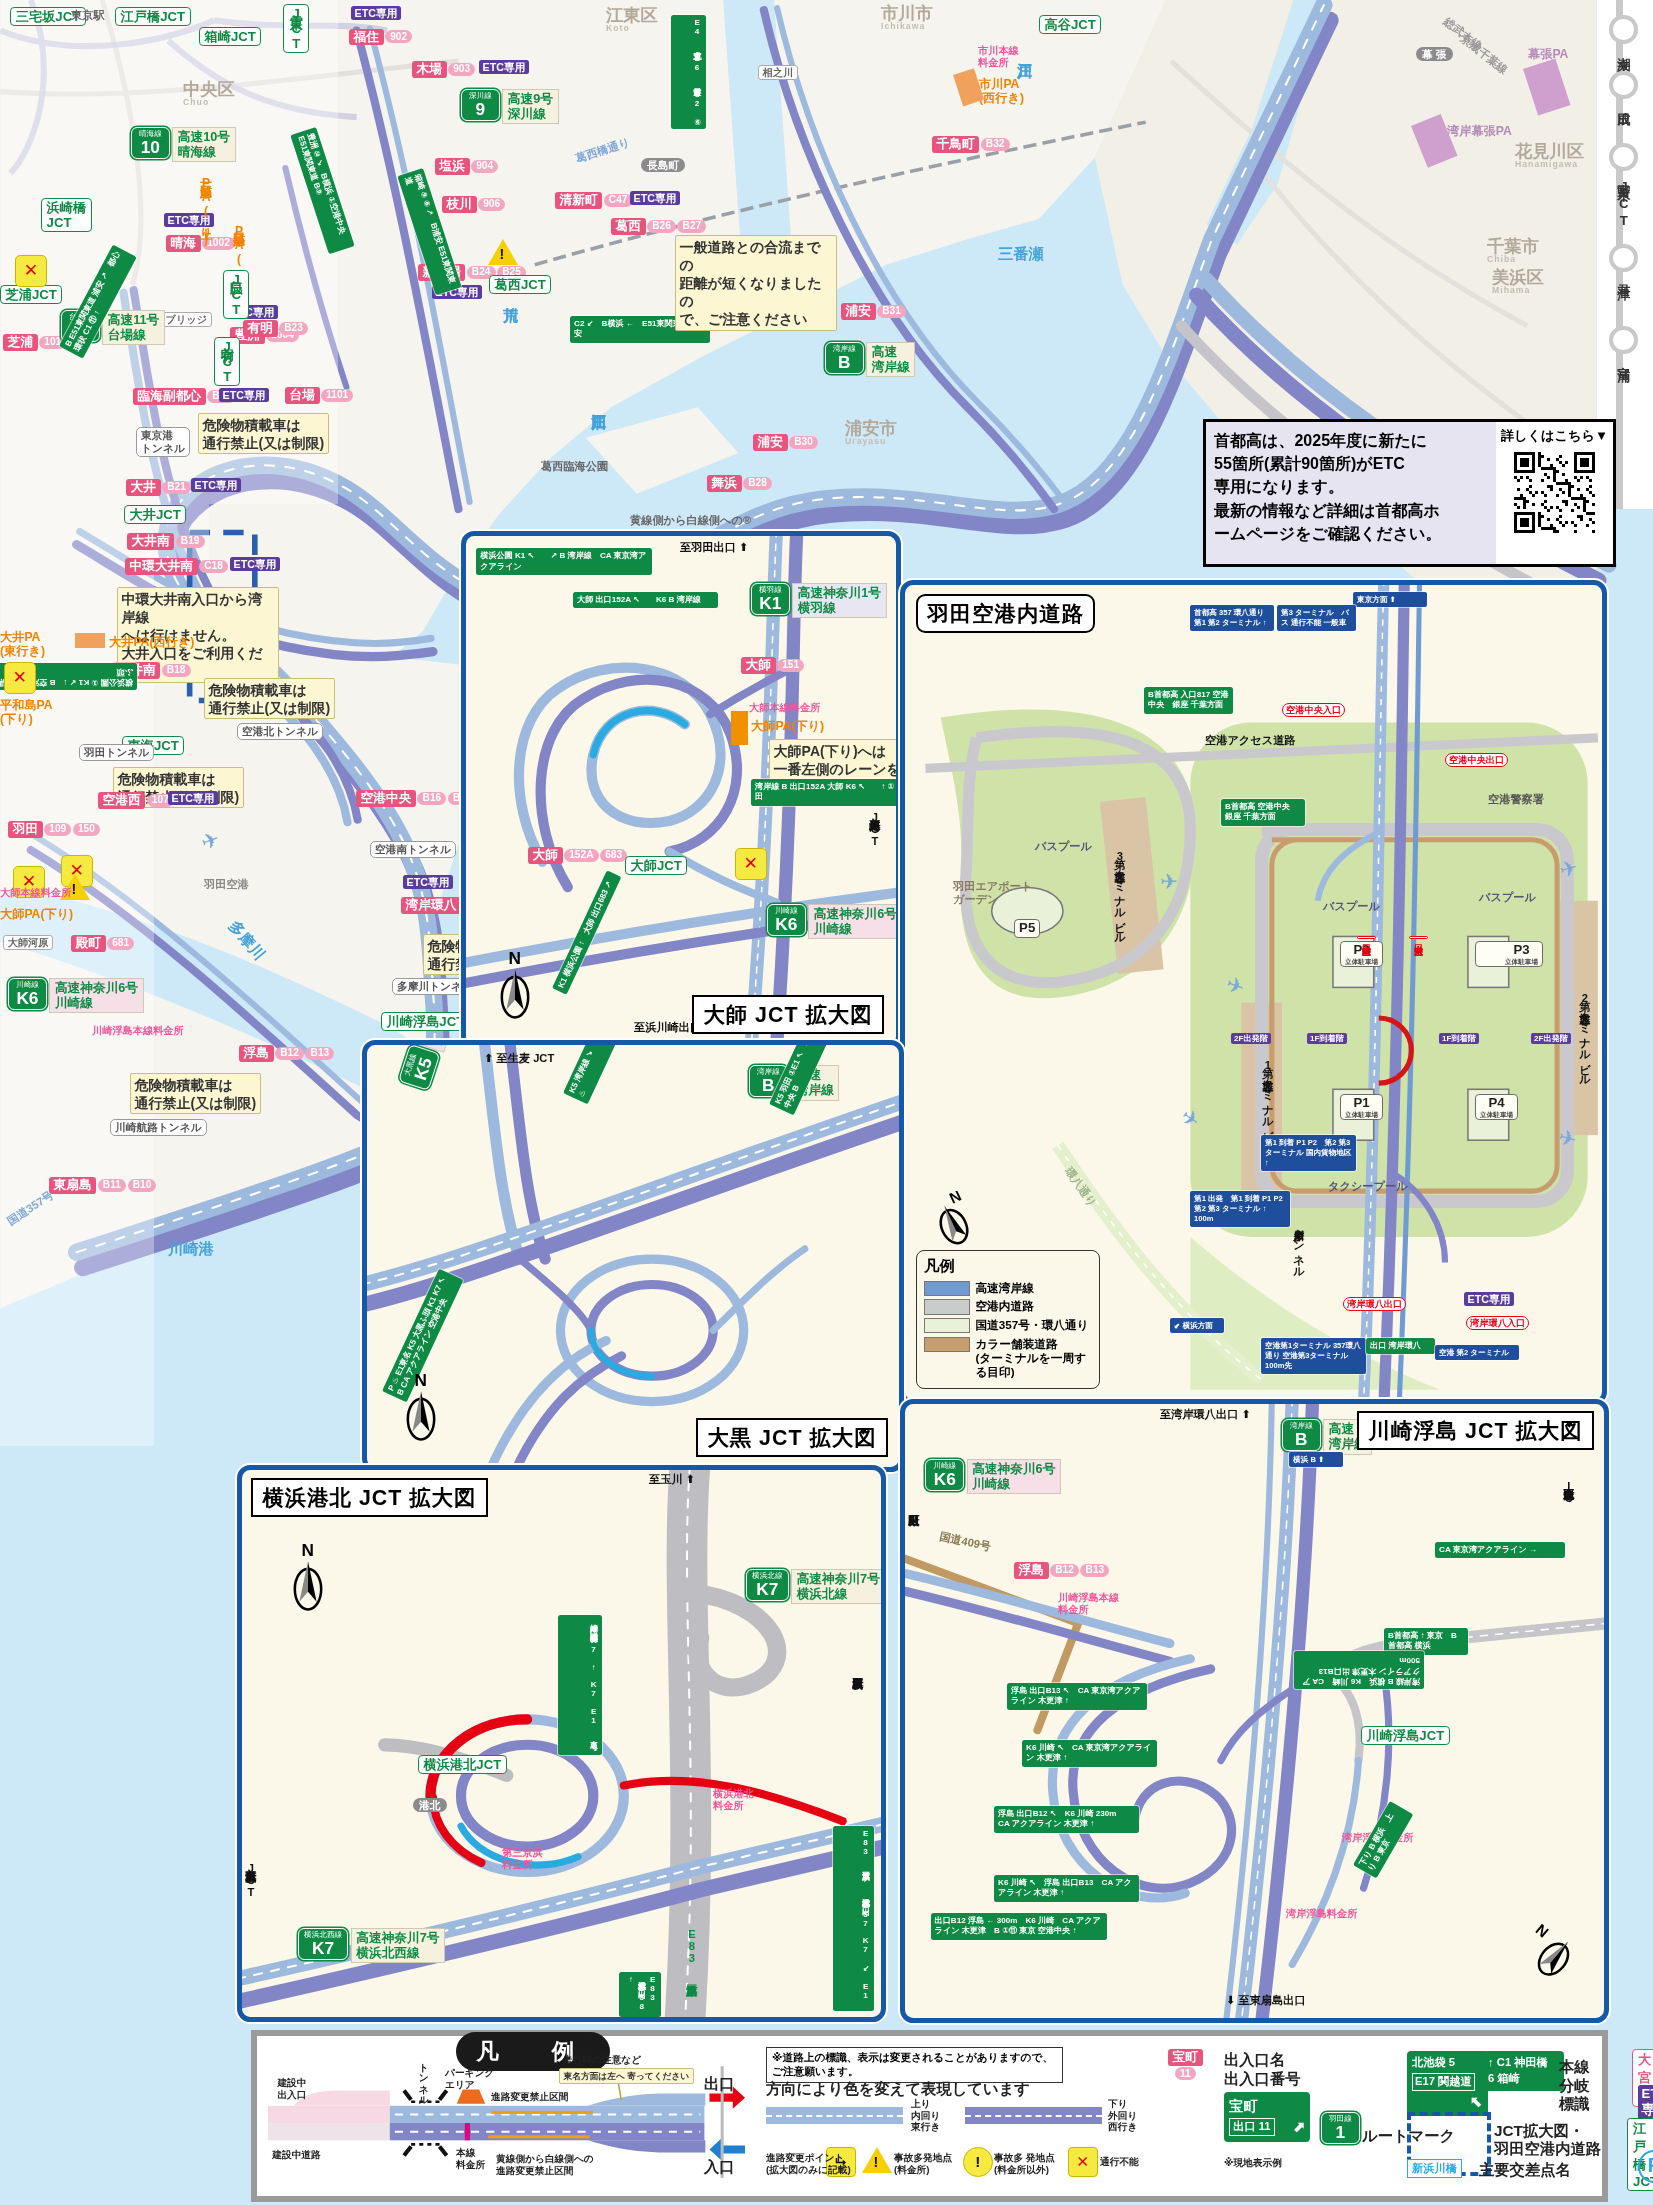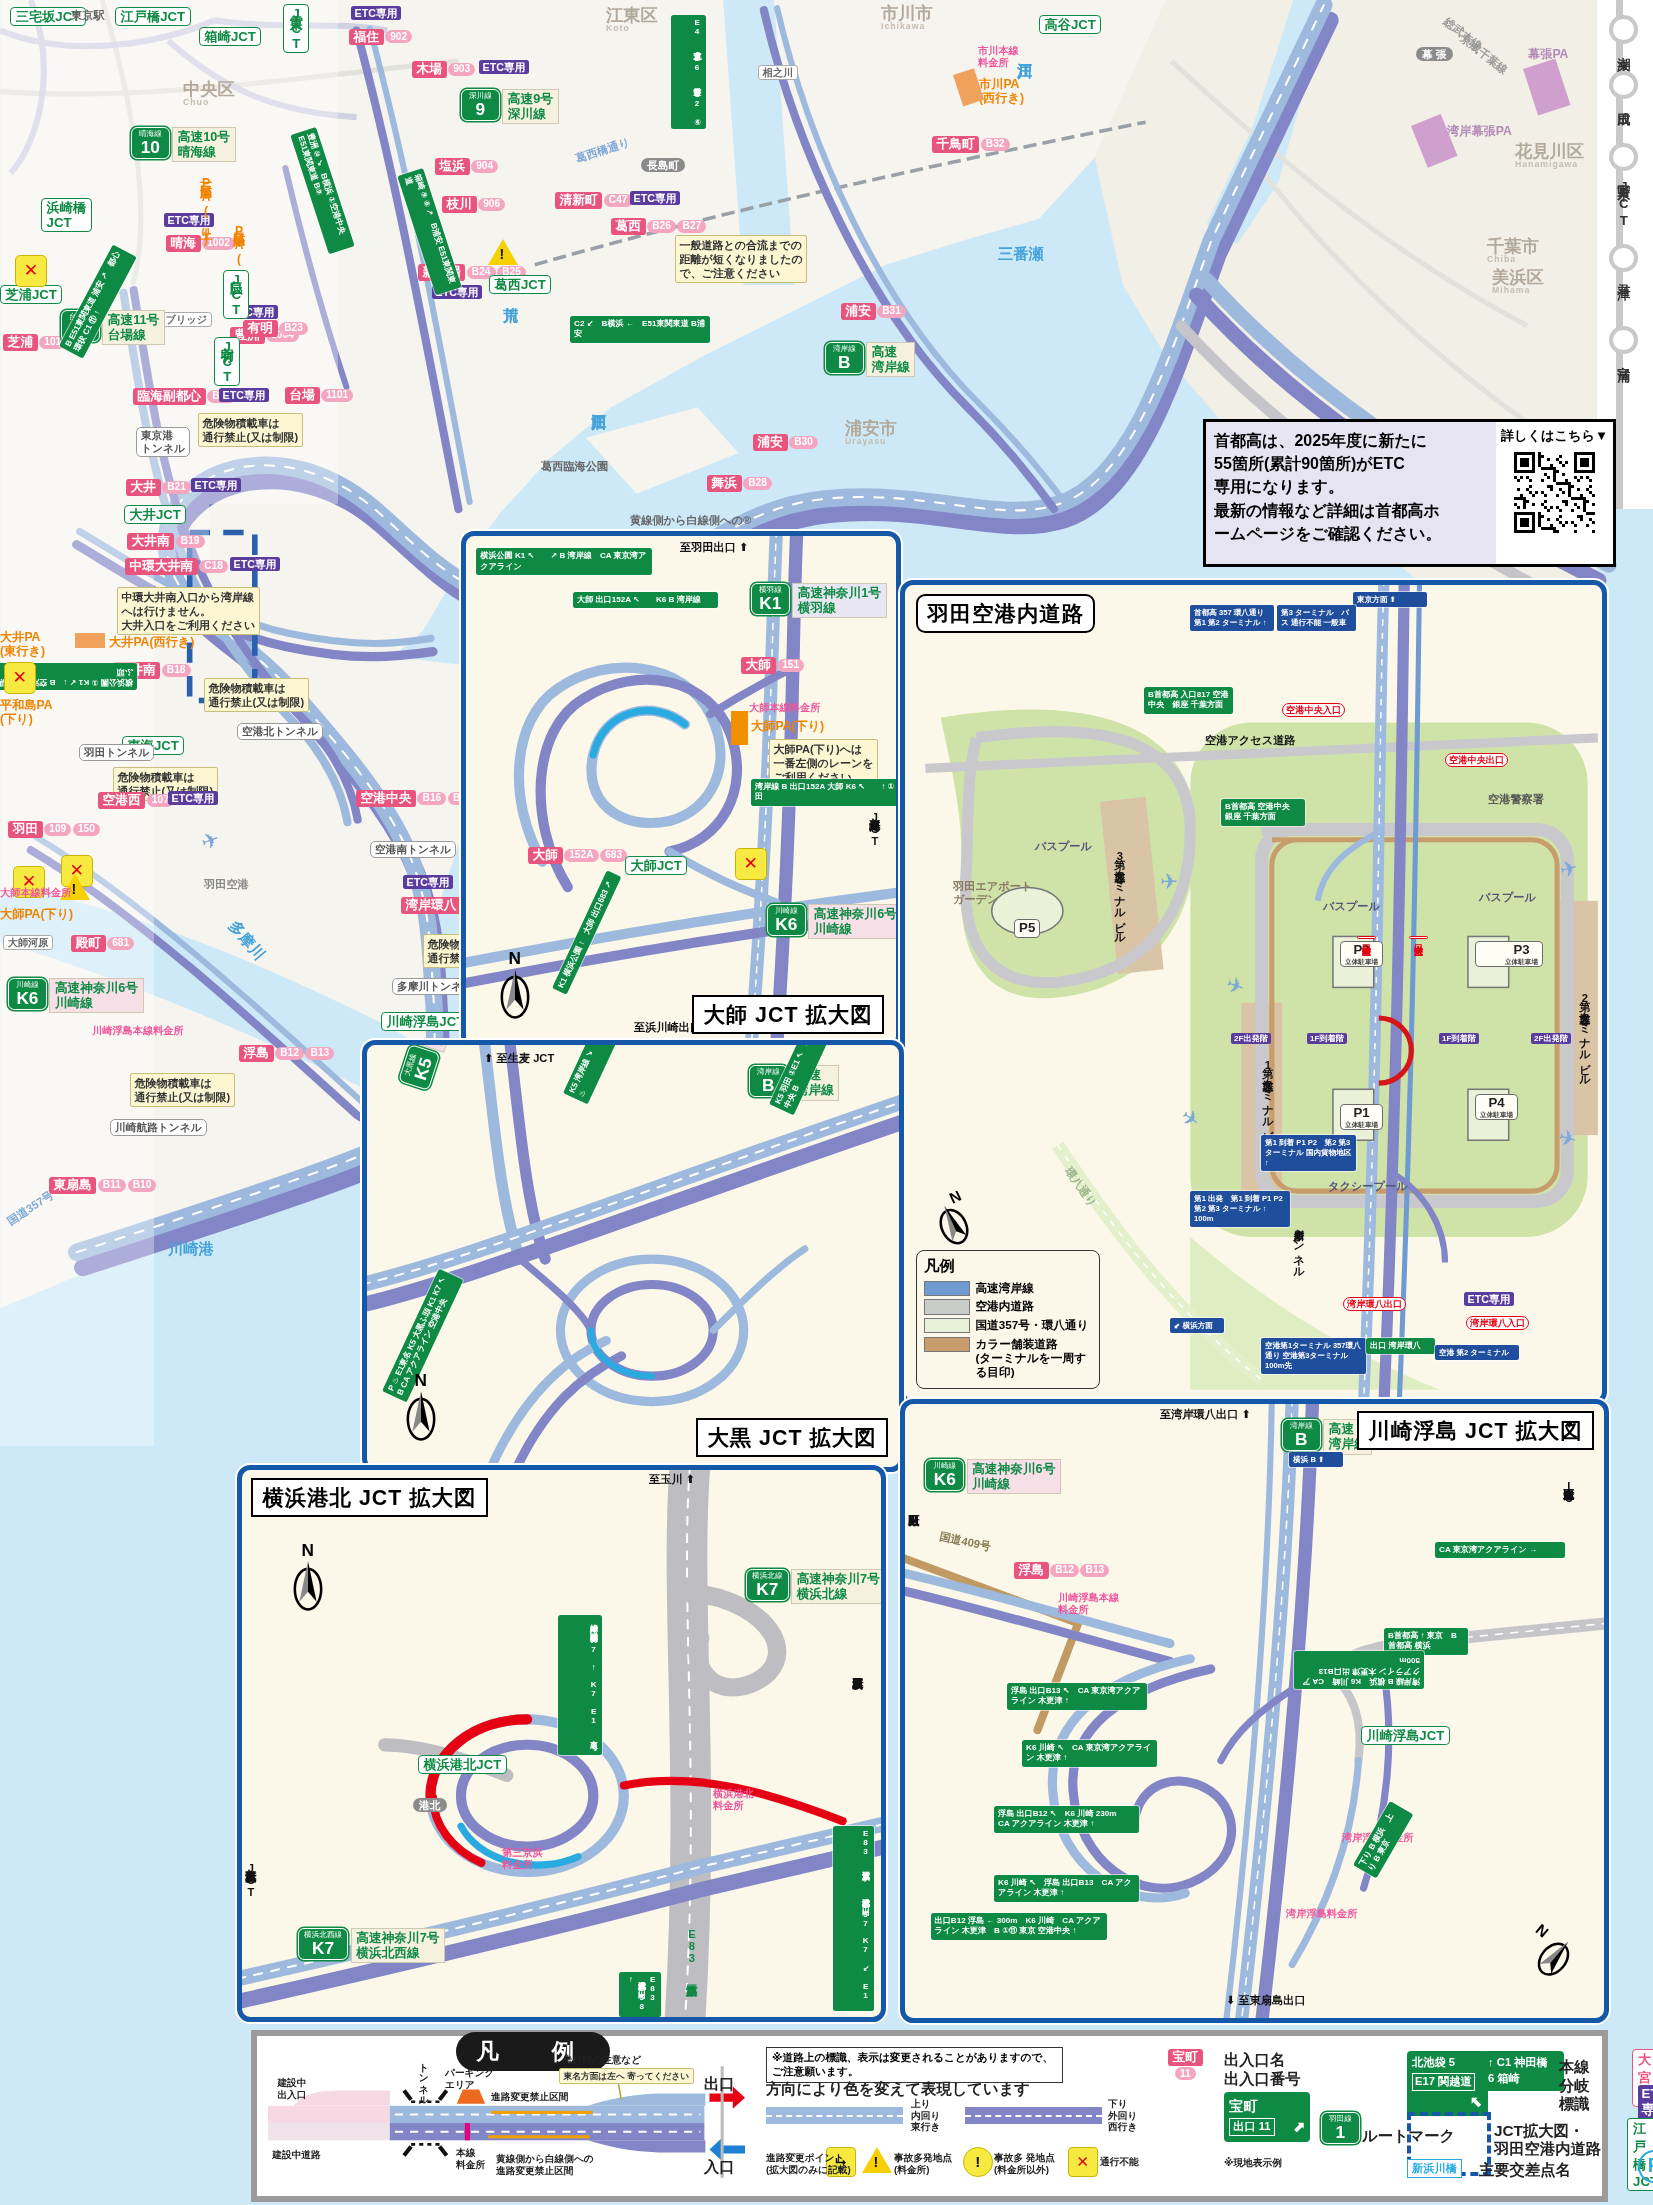--- a/index.html
+++ b/index.html
@@ -11,21 +11,21 @@
   .lab.v{writing-mode:vertical-rl;text-orientation:upright}
   .exit{display:flex;align-items:center;gap:1.5px}
   .exn{background:#e9547f;color:#fff;font-weight:bold;padding:1px 4.6px;border-radius:3.1px;font-size:12.7px}
   .pill{background:#f4a6c0;color:#fff;font-weight:bold;padding:0.5px 5.1px;border-radius:8.1px;font-size:10.2px}
   .etcb{background:#5a3c9f;color:#fff;font-weight:bold;font-size:10.7px;padding:1px 3.6px;border-radius:2.5px}
   .jctl{background:#fff;border:1.5px solid #0e8a44;color:#0e8a44;font-weight:bold;font-size:13.2px;padding:1px 4.6px;border-radius:4.1px}
   .toll{color:#f0549b;font-weight:bold;font-size:10.2px;line-height:1.2}
   .pa{color:#f08300;font-weight:bold;font-size:12.2px;line-height:1.15}
   .pa2{color:#b48ab8;font-weight:bold;font-size:12.2px}
   .tunnel{background:#fff;border:1px solid #999;border-radius:5.1px;color:#555;font-size:10.7px;padding:1px 4.1px;font-weight:bold;line-height:1.2}
-  .note{background:#fcf7d2;border:1px solid #c9bd7a;color:#333;font-size:11px;padding:1.5px 3.6px;border-radius:2px;font-weight:bold;line-height:1.3;white-space:normal;width:max-content;max-width:153px}
+  .note{background:#fcf7d2;border:1px solid #c9bd7a;color:#333;font-size:14px;padding:1.5px 3.6px;border-radius:2px;font-weight:bold;line-height:1.3;white-space:normal;width:max-content;max-width:153px}
   .water{color:#45a3da;font-weight:bold;font-size:15.3px}
   .water.wbig{font-size:24.4px;letter-spacing:13.2px}
   .city{color:#b3a99b;font-weight:bold;font-size:17.3px;text-align:left;line-height:1}
   .city small{display:block;font-size:8.7px;color:#c4bcaf;font-weight:bold;letter-spacing:1px}
   .gray{background:#8b8b8b;color:#fff;border-radius:9.2px;padding:1px 6.1px;font-size:10.7px;font-weight:bold}
   .lm{background:#fff;border:1px solid #aaa;color:#666;font-size:10.2px;padding:0.5px 3.6px;border-radius:3.1px;font-weight:bold}
   .plain{color:#666;font-weight:bold;font-size:11.2px}
   .dir{color:#111;font-weight:bold;font-size:11.2px}
   .sign{background:#0e8a44;color:#fff;font-size:8.1px;font-weight:bold;padding:2.5px 4.1px;border-radius:2.5px;white-space:normal;line-height:1.35;box-shadow:0 0 0 1px rgba(255,255,255,.55)}
   .bsign{background:#1f4e9c;color:#fff;font-size:7.6px;font-weight:bold;padding:2.5px 4.1px;border-radius:2px;white-space:normal;line-height:1.35;box-shadow:0 0 0 1px rgba(255,255,255,.55)}
@@ -718,21 +718,21 @@
         <div class="lab red" style="left: 377px; top: 118px;">空港中央入口</div>
         <div class="lab red" style="left: 540px; top: 168px;">空港中央出口</div>
         <div class="lab dir" style="left: 300px; top: 149px;">空港アクセス道路</div>
         <div class="lab plain" style="left: 583px; top: 208px; color: rgb(85, 85, 85);">空港警察署</div>
         <div class="lab plain" style="left: 48px; top: 295px; color: rgb(138, 122, 100);">羽田エアポート<br>ガーデン</div>
         <div class="lab pk" style="left: 109px; top: 334px;"><span class="pkt">P5</span></div>
         <div class="lab plain" style="left: 130px; top: 255px; color: rgb(85, 85, 119);">バスプール</div>
         <div class="lab v dir" style="left: 208px; top: 265px;">第3旅客ターミナルビル</div>
         <div class="lab sign" style="left: 316px; top: 214px; width: 76px;">B首都高 空港中央　銀座 千葉方面</div>
         <div class="lab pk" style="left: 435px; top: 356px;"><span class="pkt">P2</span><small>立体駐車場</small></div>
-        <div class="lab pk" style="left: 435px; top: 509px; margin-top: 10px;"><span class="pkt">P1</span><small>立体駐車場</small></div>
+        <div class="lab pk" style="left: 435px; top: 509px;"><span class="pkt">P1</span><small>立体駐車場</small></div>
         <div class="lab pk" style="left: 570px; top: 356px; padding-left: 29px;"><span class="pkt">P3</span><small>立体駐車場</small></div>
         <div class="lab pk" style="left: 570px; top: 509px;"><span class="pkt">P4</span><small>立体駐車場</small></div>
         <div class="lab plain" style="left: 418px; top: 315px; color: rgb(85, 85, 119);">バスプール</div>
         <div class="lab plain" style="left: 574px; top: 306px; color: rgb(85, 85, 119);">バスプール</div>
         <div class="lab plain" style="left: 423px; top: 595px; color: rgb(85, 85, 119);">タクシープール</div>
         <div class="lab v dir" style="left: 356px; top: 474px;">第1旅客ターミナルビル</div>
         <div class="lab v dir" style="left: 673px; top: 407px;">第2旅客ターミナルビル</div>
         <div class="lab floor" style="left: 326px; top: 448px;">2F出発階</div>
         <div class="lab floor" style="left: 402px; top: 448px;">1F到着階</div>
         <div class="lab floor" style="left: 534px; top: 448px;">1F到着階</div>

